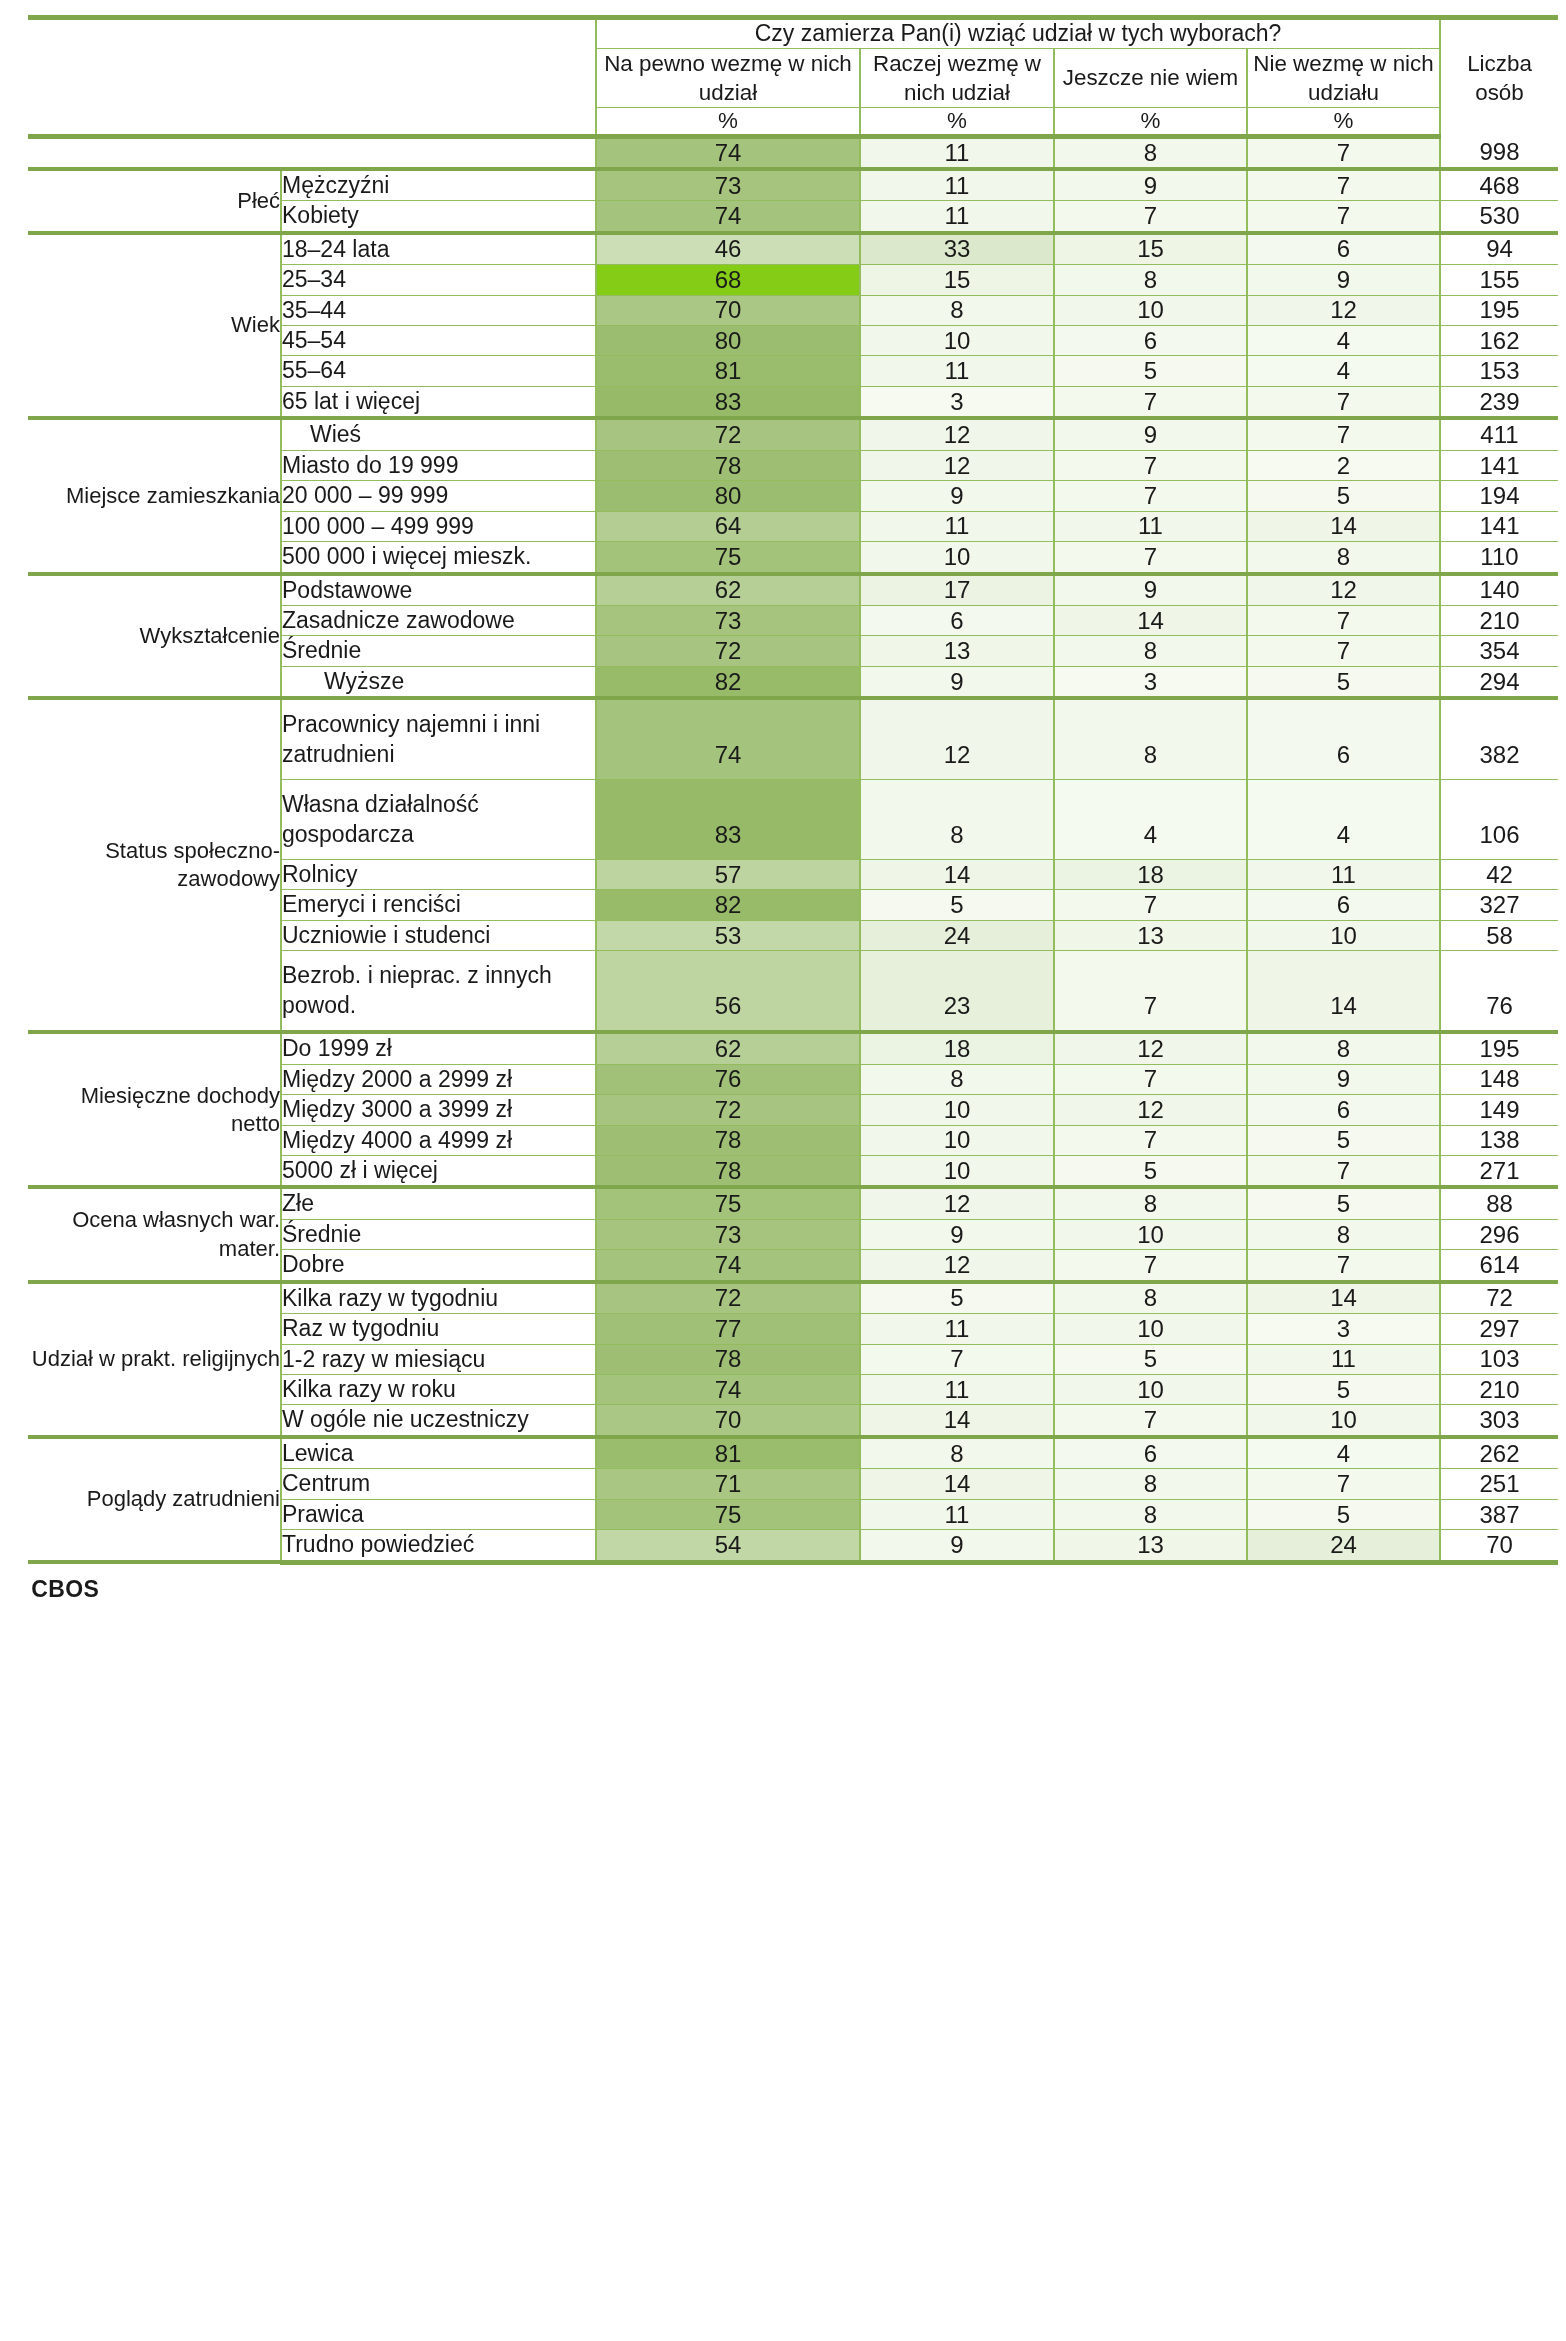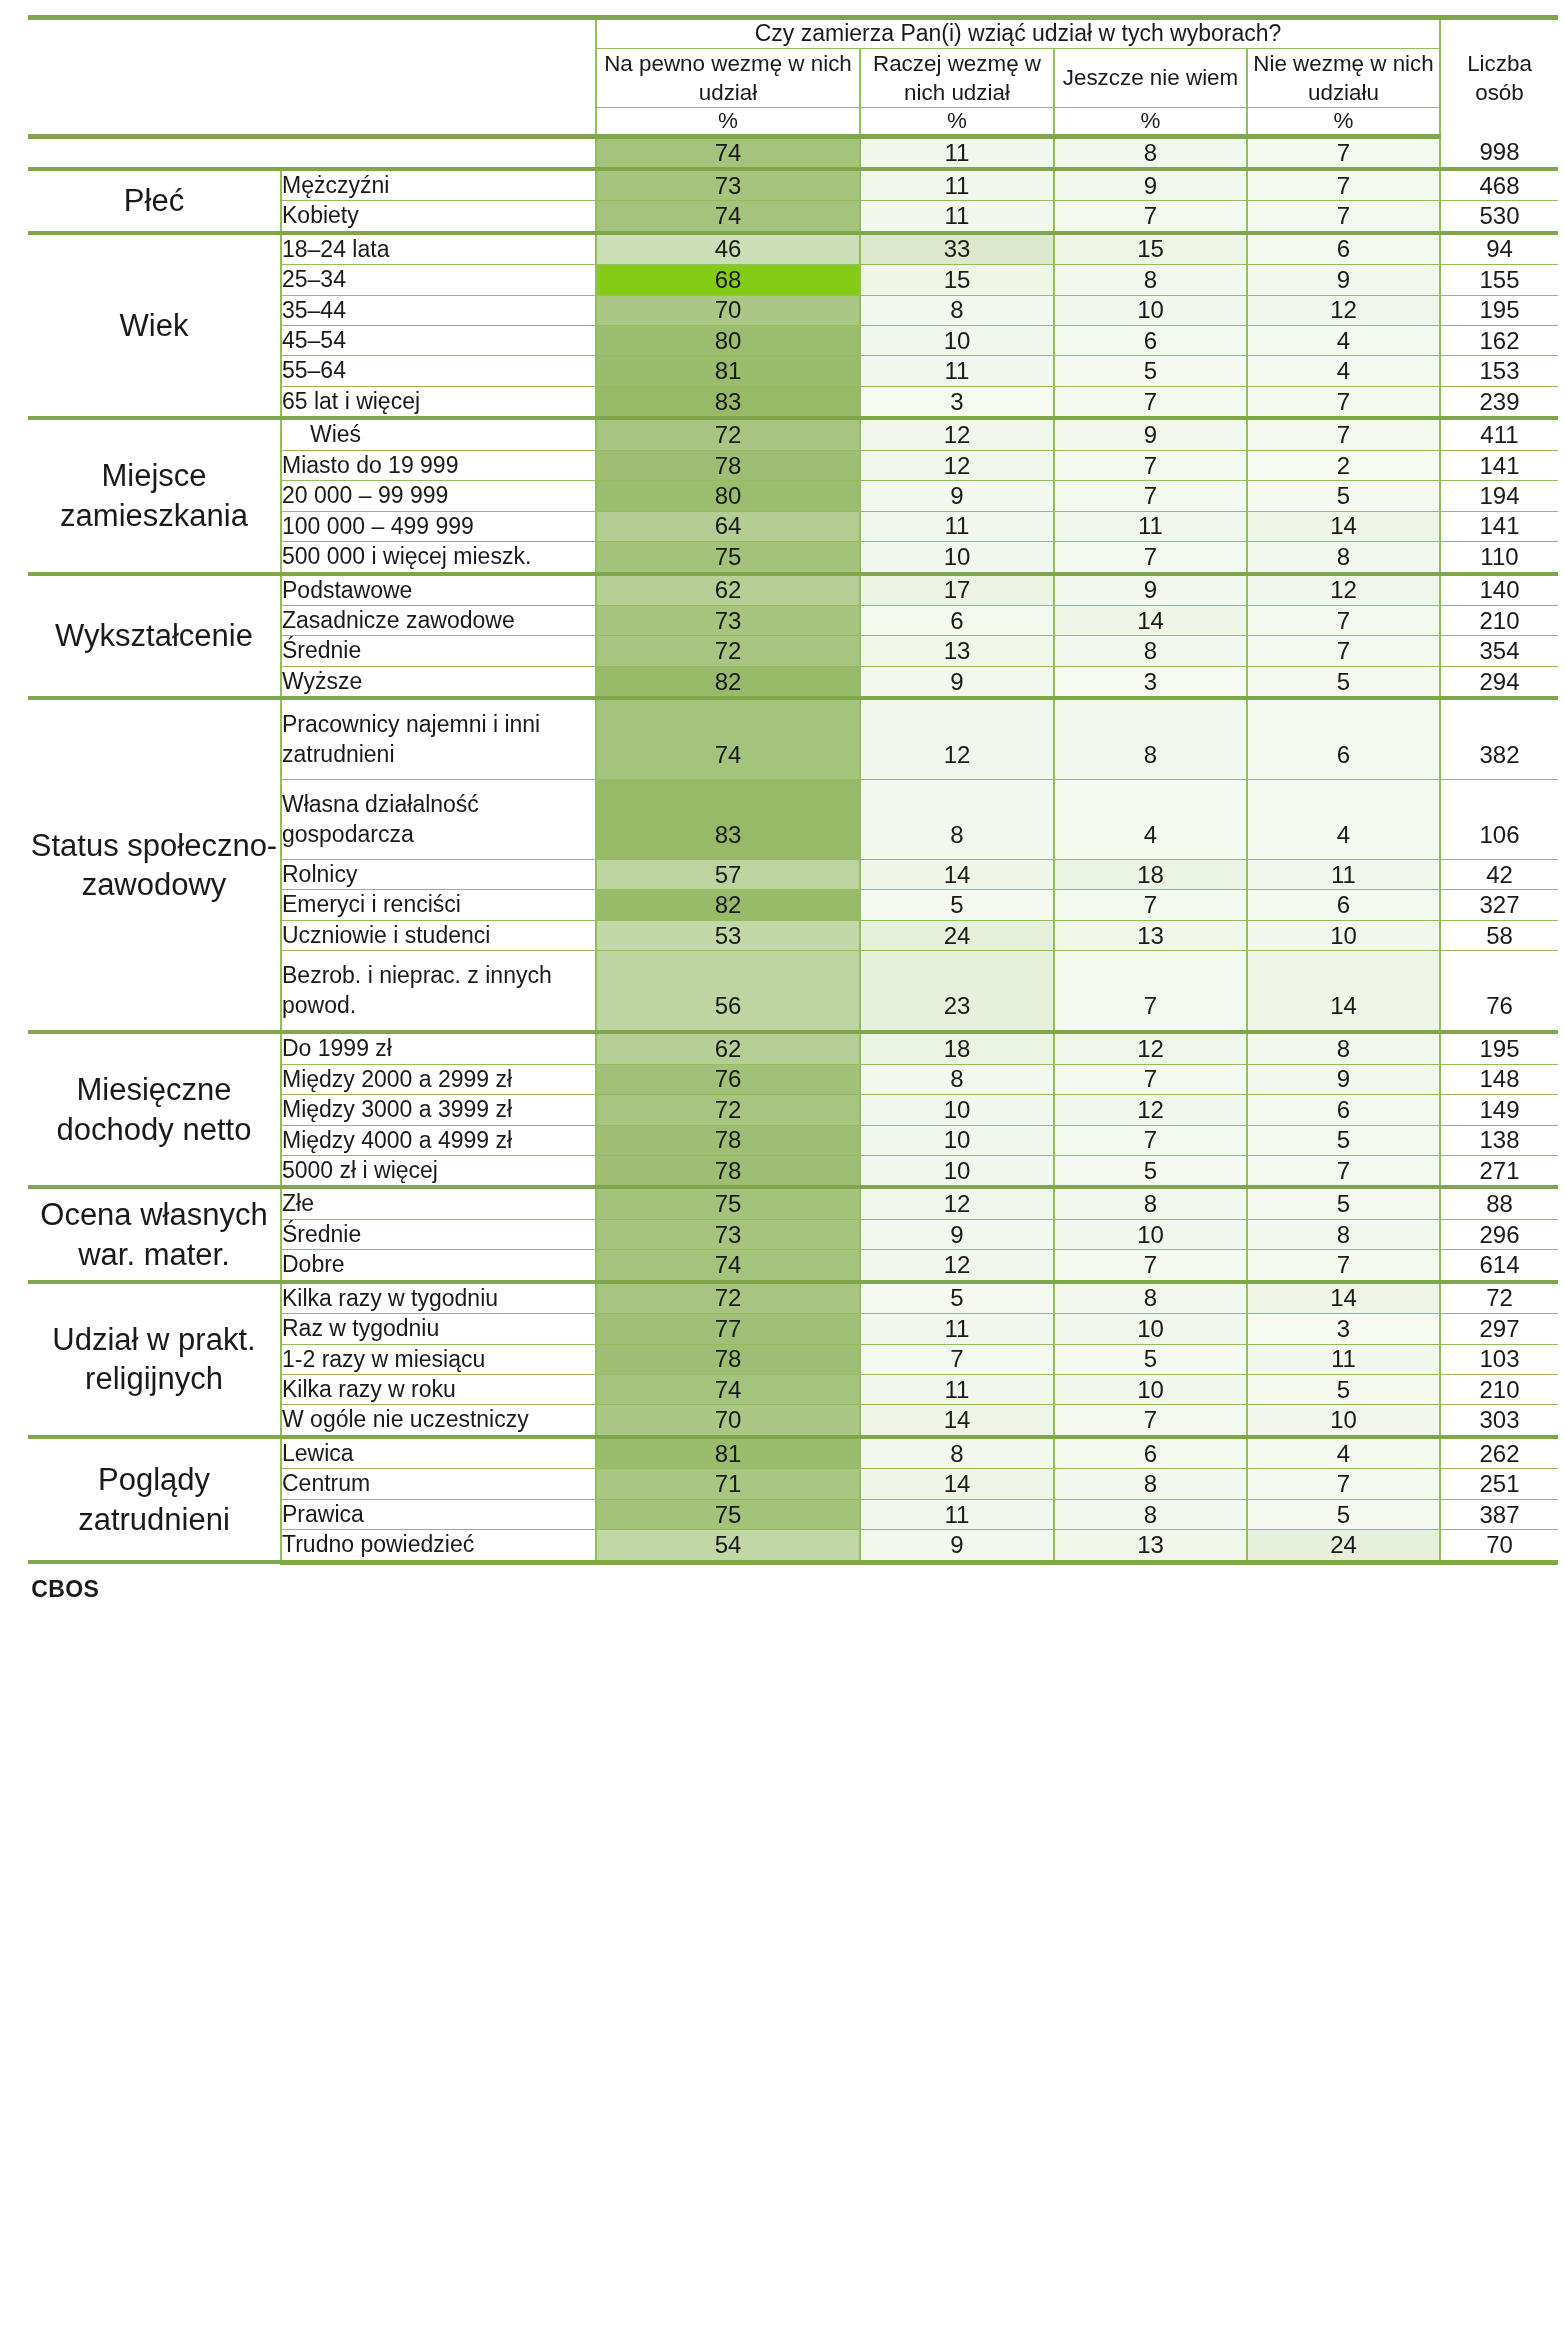--- a/index.html
+++ b/index.html
@@ -63,25 +63,25 @@
     vertical-align:middle;
   }
   .hdr-pct{
     text-align:center;
     font-size:22.4px;
     padding:5px 0 6.6px 0;
   }
 
   
   td.grp{
-    font-size:31px;
+    font-size:22px;
     line-height:1.28;
     padding:8.3px 6.6px 8.3px 8.3px;
     vertical-align:top;
-    text-align:center;
+    text-align:right;
   }
   td.sub{
     font-size:23px;
     line-height:1.28;
     padding:7.5px 6.6px 7.5px 10px;
     vertical-align:top;
     text-align:left;
   }
   td.sub.tall{padding-top:10px;padding-bottom:10px;}
   td.val{
@@ -283,21 +283,21 @@
         </tr>
         <tr class="rowline">
           <td class="sub" style="border-left: 2.5px solid rgb(147, 188, 92); border-bottom: 1.7px solid rgb(147, 188, 92);">Średnie</td>
           <td class="val" style="background: rgb(167, 197, 129); border-left: 2.5px solid rgb(147, 188, 92); border-bottom: 1.7px solid rgb(147, 188, 92);">72</td>
           <td class="val" style="background: rgb(240, 246, 232); border-left: 2.5px solid rgb(147, 188, 92); border-bottom: 1.7px solid rgb(147, 188, 92);">13</td>
           <td class="val" style="background: rgb(243, 248, 237); border-left: 2.5px solid rgb(147, 188, 92); border-bottom: 1.7px solid rgb(147, 188, 92);">8</td>
           <td class="val" style="background: rgb(244, 249, 238); border-left: 2.5px solid rgb(147, 188, 92); border-right: 2.5px solid rgb(147, 188, 92); border-bottom: 1.7px solid rgb(147, 188, 92);">7</td>
           <td class="num" style="border-bottom: 1.7px solid rgb(147, 188, 92);">354</td>
         </tr>
         <tr class="seprow">
-          <td class="sub" style="border-left: 2.5px solid rgb(147, 188, 92); border-bottom: 4.1px solid rgb(127, 166, 74);">Wyższe</td>
+          <td class="sub" style="border-left: 2.5px solid rgb(147, 188, 92); border-bottom: 4.1px solid rgb(127, 166, 74); padding-left: 42px;">Wyższe</td>
           <td class="val" style="background: rgb(152, 187, 106); border-left: 2.5px solid rgb(147, 188, 92); border-bottom: 4.1px solid rgb(127, 166, 74);">82</td>
           <td class="val" style="background: rgb(242, 248, 236); border-left: 2.5px solid rgb(147, 188, 92); border-bottom: 4.1px solid rgb(127, 166, 74);">9</td>
           <td class="val" style="background: rgb(246, 250, 241); border-left: 2.5px solid rgb(147, 188, 92); border-bottom: 4.1px solid rgb(127, 166, 74);">3</td>
           <td class="val" style="background: rgb(245, 249, 239); border-left: 2.5px solid rgb(147, 188, 92); border-right: 2.5px solid rgb(147, 188, 92); border-bottom: 4.1px solid rgb(127, 166, 74);">5</td>
           <td class="num" style="border-bottom: 4.1px solid rgb(127, 166, 74);">294</td>
         </tr>
         <tr class="rowline">
           <td class="grp" rowspan="6" style="border-bottom: 4.1px solid rgb(127, 166, 74);">Status społeczno-zawodowy</td>
           <td class="sub tall" style="border-left: 2.5px solid rgb(147, 188, 92); border-bottom: 1.7px solid rgb(147, 188, 92);">Pracownicy najemni i inni zatrudnieni</td>
           <td class="val tall" style="background: rgb(164, 195, 124); border-left: 2.5px solid rgb(147, 188, 92); border-bottom: 1.7px solid rgb(147, 188, 92); padding-top: 10px; padding-bottom: 10px; vertical-align: bottom;">74</td>

